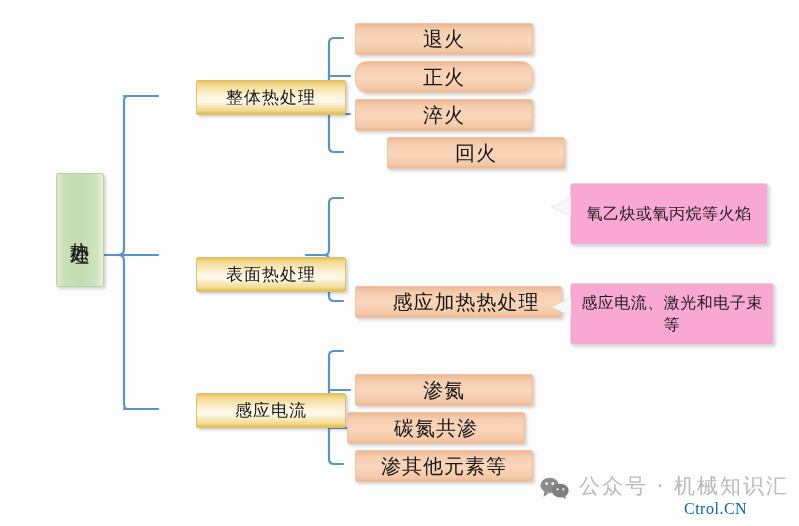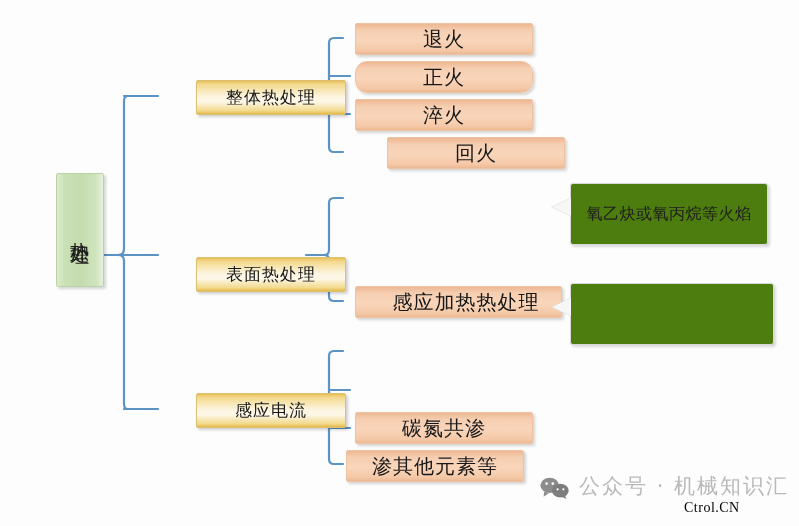--- a/index.html
+++ b/index.html
@@ -82,21 +82,21 @@
     font-size: 20px;
     color: #171717;
     letter-spacing: 1px;
     font-weight: 500;
     text-align: right;
   }
 
   
   .callout {
     position: absolute;
-    background: #4d7c0f;
+    background: #f9a8d4;
     border: 1px solid #d8d8d8;
     border-radius: 3px;
     box-shadow: 2px 2px 3px rgba(0,0,0,0.15);
     display: flex;
     align-items: center;
     justify-content: center;
     text-align: center;
     padding: 14px 10px;
     box-sizing: border-box;
   }
@@ -141,22 +141,22 @@
   .footer-label {
     font-size: 21px;
     color: #b9b9b9;
     letter-spacing: 2px;
   }
   .ctrol {
     position: absolute;
     left: 684px;
     top: 500px;
     font-family: "Liberation Serif", "DejaVu Serif", serif;
-    font-size: 14px;
-    color: #000000;
+    font-size: 16px;
+    color: #0369a1;
     letter-spacing: 0.5px;
   }
 </style>
 </head>
 <body>
 
 <div id="canvas">
 
   <svg id="wires" viewBox="0 0 799 526" xmlns="http://www.w3.org/2000/svg">
     <g fill="none" stroke="#5b93c4" stroke-width="2.2" stroke-linecap="round" stroke-linejoin="round">
@@ -208,33 +208,37 @@
     <span>淬火</span>
   </div>
   <div class="leaf-node" style="left:355px; top:137px;margin-left:32px;">
     <span>回火</span>
   </div>
 
   <div class="leaf-node" style="left:355px; top:286px; width:190px;padding-left:15px;">
     <span>感应加热热处理</span>
   </div>
 
-  <div class="leaf-node" style="left:355px; top:412px;">
+  <div class="leaf-node" style="left:355px; top:374px;">
+    <span>渗氮</span>
+  </div>
+  <div class="leaf-node" style="left:347px; top:412px;">
     <span>碳氮共渗</span>
   </div>
-  <div class="leaf-node" style="left:346px; top:450px;">
+  <div class="leaf-node" style="left:355px; top:450px;">
     <span>渗其他元素等</span>
   </div>
 
   <div class="callout" style="left:570px; top:183px; width:198px; height:62px;">
     <div class="tail"></div>
     <span>氧乙炔或氧丙烷等火焰</span>
   </div>
   <div class="callout" style="left:570px; top:283px; width:204px; height:62px;">
     <div class="tail"></div>
+    <span>感应电流、激光和电子束等</span>
   </div>
 
   <div class="footer">
     <svg class="wechat-icon" viewBox="0 0 34 26" xmlns="http://www.w3.org/2000/svg">
       <ellipse cx="11" cy="10" rx="10.5" ry="8.6" fill="#8c8c8c"></ellipse>
       <path d="M5 17 L4 23 L10 19 Z" fill="#8c8c8c"></path>
       <circle cx="7.5" cy="8" r="1.5" fill="#ffffff"></circle>
       <circle cx="14.5" cy="8" r="1.5" fill="#ffffff"></circle>
       <ellipse cx="23" cy="16" rx="9.5" ry="7.8" fill="#7d7d7d"></ellipse>
       <path d="M28 21 L30 25.5 L24.5 23 Z" fill="#7d7d7d"></path>

